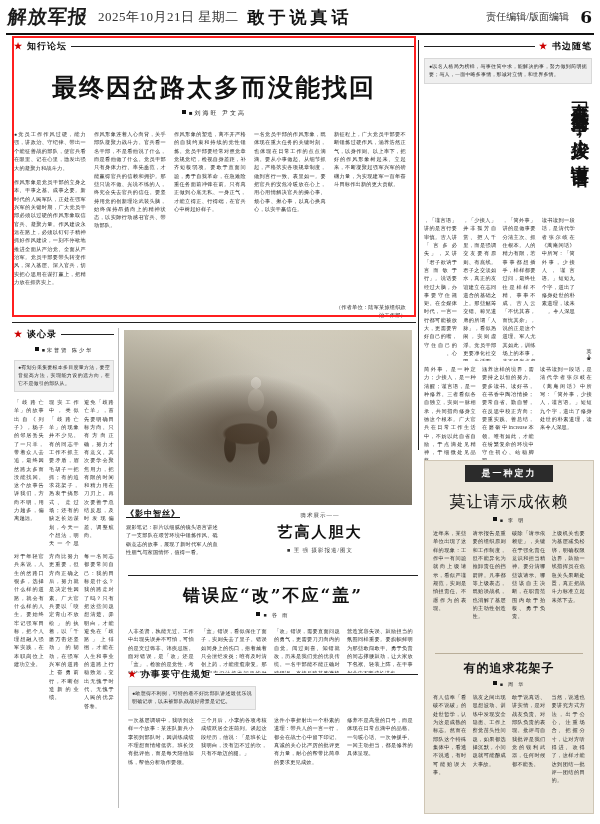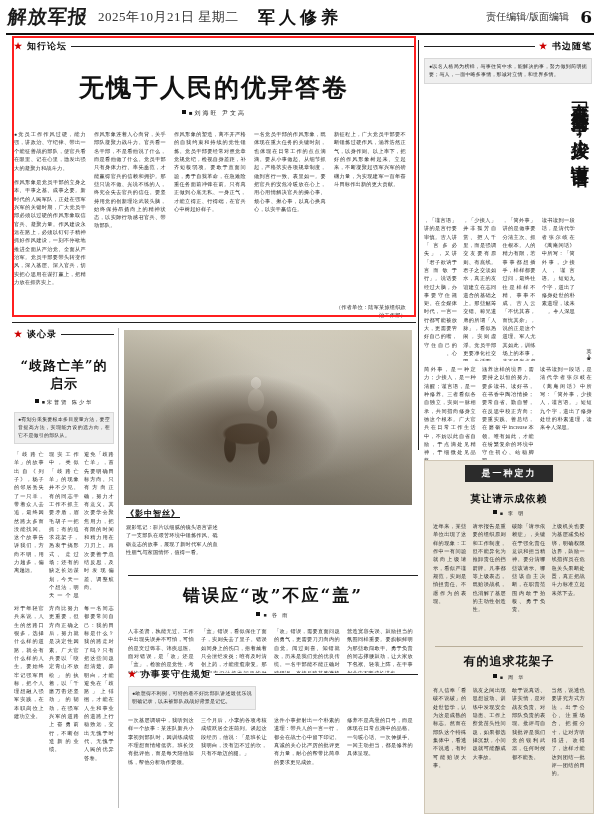--- a/index.html
+++ b/index.html
@@ -144,34 +144,34 @@
   .divider-h{height:1px;background:#222;}
 </style>
 </head>
 <body>
 
 <div class="page">
 
   <div class="masthead">
     <div class="mast-logo">解放军报</div>
     <div class="mast-date">2025年10月21日  星期二</div>
-    <div class="mast-title">军人修养</div>
+    <div class="mast-title">敢于说真话</div>
     <div class="mast-right">责任编辑/版面编辑</div>
     <div class="mast-pageno">6</div>
   </div>
   <div class="rule"></div>
 
   <div style="position:absolute;left:14px;top:40px;width:400px;">
     <div class="sec-head">
       <span class="star">★</span>
       <span class="label">知行论坛</span>
       <span class="hline"></span>
     </div>
 
-    <div class="headline-main" style="margin-top:18px;">无愧于人民的优异答卷</div>
+    <div class="headline-main" style="margin-top:18px;">最终因岔路太多而没能找回</div>
     <div class="byline">
       <span class="sq"></span><span>■刘海旺  尹文高</span>
     </div>
 
     <div style="display:flex;gap:8px;margin-top:12px;height:190px;">
       <div style="width:72px;">
         <div class="htext" style="font-size:5.2px;line-height:1.62;">●党员工作作风过硬，能力强，讲政治、守纪律、带出一个能征善战的部队，使官兵看在眼里、记在心里，激发出强大的凝聚力和战斗力。</div>
         <div class="htext" style="margin-top:6px;height:118px;">作风形象是党员干部的立身之本、干事之基、成事之要。新时代的人民军队，正处在强军兴军的关键时期，广大党员干部必须以过硬的作风形象取信官兵、凝聚力量。作风建设永远在路上，必须以钉钉子精神抓好作风建设，一刻不停歇地推进全面从严治党、全面从严治军。党员干部要带头转变作风，深入基层、深入官兵，切实把心思用在谋打赢上，把精力放在抓落实上。</div>
       </div>
       <div class="htext" style="width:72px;">作风形象连着人心向背，关乎部队凝聚力战斗力。官兵看一名干部，不是看他说了什么，而是看他做了什么。党员干部只有身体力行、率先垂范，才能赢得官兵的信赖和拥护。那些只说不做、光说不练的人，终究会失去官兵的信任。要坚持用党的创新理论武装头脑，始终保持昂扬向上的精神状态，以实际行动感召官兵、带动部队。</div>
@@ -215,21 +215,20 @@
   <div style="position:absolute;left:418px;top:40px;width:1px;height:410px;background:#222;"></div>
 
   <div style="position:absolute;left:12px;top:322px;width:404px;height:1px;background:#222;"></div>
 
   <div style="position:absolute;left:14px;top:328px;width:100px;">
     <div class="sec-head">
       <span class="star">★</span>
       <span>谈心录</span>
       <span class="hline"></span>
     </div>
-    <div style="margin-top:16px;text-align:center;font-family:'DejaVu Serif',serif;font-weight:bold;font-size:13px;letter-spacing:1px;">“歧路亡羊”的启示</div>
     <div class="byline" style="margin-top:6px;font-size:5.2px;">
       <span class="sq"></span><span>■宋普贤  陈少华</span>
     </div>
     <div class="gray-box" style="margin-top:6px;padding:3px;">
       <div class="htext" style="font-size:5px;">●有划分采集要根本多目度量方法，要空音提高方法，实现能力设的选方向，在它不是做引的部队从。</div>
     </div>
     <div style="display:flex;gap:5px;margin-top:6px;height:150px;">
       <div class="htext" style="width:30px;">「歧路亡羊」的故事出自《列子》，杨子的邻居丢失了一只羊，带着众人去追，最终因岔路太多而没能找回。这个故事告诉我们，方向不明，用力越多，偏离越远。</div>
       <div class="htext" style="width:30px;">现实工作中，类似「歧路亡羊」的现象并不少见。有的同志干工作不抓主要矛盾，眉毛胡子一把抓；有的追求花架子，热衷于搞形式、走过场；还有的缺乏长远谋划，今天一个想法，明天一个思路，结果是忙忙碌碌却收效甚微。</div>
       <div class="htext" style="width:30px;">避免「歧路亡羊」，首先要明确目标方向。只有方向正确，努力才有意义。其次要学会聚焦用力，把有限的时间和精力用在刀刃上。再次要善于总结反思，及时发现偏差、调整航向。</div>
@@ -241,20 +240,25 @@
     </div>
   </div>
 
   <div style="position:absolute;left:118px;top:328px;width:1px;height:480px;background:#bbb;"></div>
 
   <div class="photo" style="position:absolute;left:124px;top:330px;width:288px;height:175px;">
     <div class="horse"></div>
     <div class="rider"></div>
   </div>
 
+  <div style="position:absolute;left:228px;top:512px;width:184px;text-align:center;">
+    <div class="small-label">骑术展示——</div>
+    <div class="cap-title" style="font-size:15px;letter-spacing:2px;margin-top:4px;">艺高人胆大</div>
+    <div class="small-label" style="margin-top:5px;">■  王  强   摄影报道/图文</div>
+  </div>
 
   <div style="position:absolute;left:126px;top:508px;width:92px;">
     <div style="font-size:8px;font-weight:bold;letter-spacing:1px;text-decoration:underline;">《影中智丝》</div>
     <div class="htext" style="margin-top:4px;height:52px;">观影笔记：影片以细腻的镜头语言讲述了一支部队在艰苦环境中锤炼作风、砥砺意志的故事，展现了新时代军人的血性胆气与家国情怀，值得一看。</div>
   </div>
 
   <div style="position:absolute;left:128px;top:575px;width:290px;">
     <div class="divider-h" style="margin-bottom:8px;"></div>
     <div style="text-align:center;font-family:'DejaVu Serif',serif;font-weight:bold;font-size:17px;letter-spacing:2px;">错误应“改”不应“盖”</div>
     <div class="byline" style="margin-top:5px;font-size:5.2px;">
@@ -281,21 +285,21 @@
       <div class="htext" style="width:66px;">一次基层调研中，我听到这样一个故事：某连队新兵小李初到部队时，因训练成绩不理想而情绪低落。班长没有批评他，而是每天陪他加练，帮他分析动作要领。</div>
       <div class="htext" style="width:66px;">三个月后，小李的各项考核成绩跃居全连前列。谈起这段经历，他说：「是班长让我明白，没有迈不过的坎，只有不敢迈的腿。」</div>
       <div class="htext" style="width:66px;">这件小事折射出一个朴素的道理：带兵人的一言一行，都会在战士心中留下印记。真诚的关心比严厉的批评更有力量，耐心的帮带比简单的要求更见成效。</div>
       <div class="htext" style="width:66px;">修养不是高悬的口号，而是体现在日常点滴中的品格。一句暖心话、一次伸援手、一回主动担当，都是修养的具体呈现。</div>
     </div>
   </div>
 
   <div class="shaded" style="position:absolute;left:424px;top:460px;width:168px;height:352px;">
     <div class="shaded-head" style="margin:4px 40px 0 40px;">是一种定力</div>
 
-    <div style="text-align:center;font-family:'DejaVu Serif',serif;font-weight:bold;font-size:10px;letter-spacing:1px;margin-top:10px;">莫让请示成依赖</div>
+    <div style="text-align:center;font-family:'DejaVu Serif',serif;font-weight:normal;font-size:16px;letter-spacing:1px;margin-top:10px;">莫让请示成依赖</div>
     <div class="byline" style="font-size:5px;margin-top:4px;">
       <span class="sq"></span><span>■  李  明</span>
     </div>
     <div style="display:flex;gap:6px;margin:6px 8px 0 8px;height:118px;">
       <div class="htext" style="width:34px;">近年来，某些单位出现了这样的现象：工作中一有问题就向上级请示，看似严谨规范，实则是怕担责任、不愿作为的表现。</div>
       <div class="htext" style="width:34px;">请示报告是重要的组织原则和工作制度，但不能异化为推卸责任的挡箭牌。凡事都等上级表态，既贻误战机，也消解了基层的主动性创造性。</div>
       <div class="htext" style="width:34px;">破除「请示依赖症」，关键在于强化责任意识和担当精神。要分清哪些该请示、哪些该自主决断，在职责范围内敢于拍板、勇于负责。</div>
       <div class="htext" style="width:34px;">上级机关也要为基层减负松绑，明确权限边界，鼓励一线指挥员在危急关头果断处置，真正把战斗力标准立起来落下去。</div>
     </div>
 

